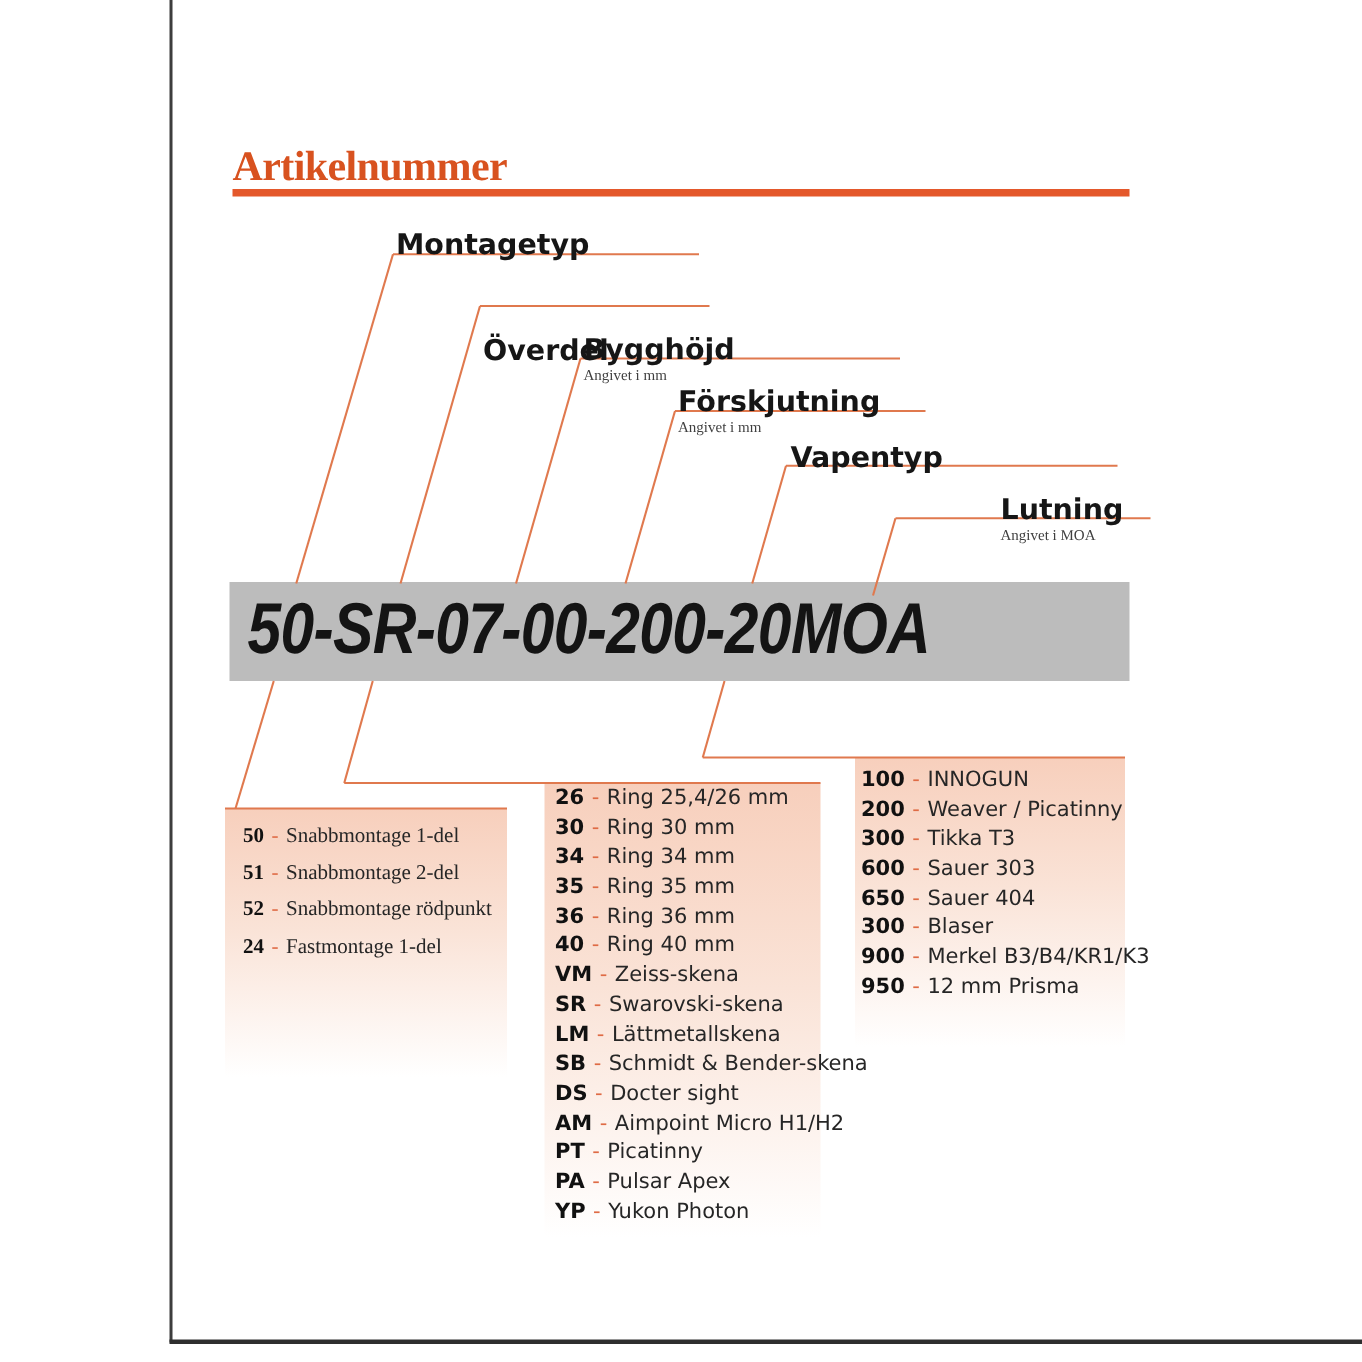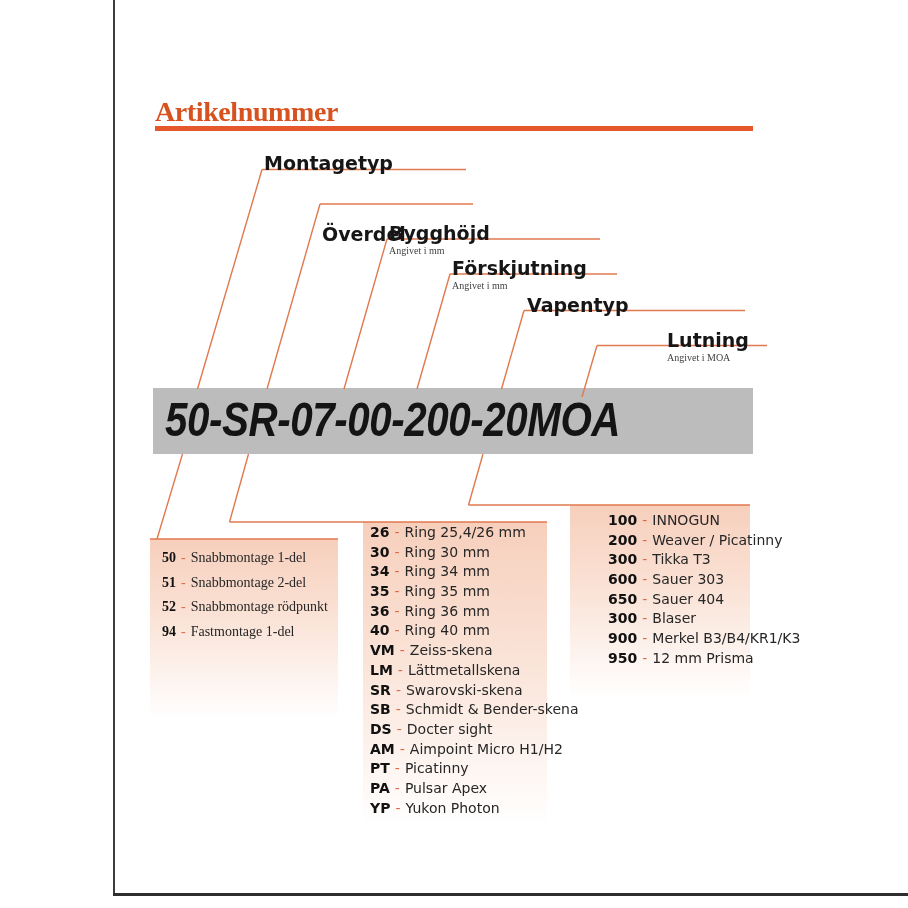--- a/index.html
+++ b/index.html
@@ -33,21 +33,21 @@
           transform:scaleX(0.84);transform-origin:left center;white-space:nowrap;letter-spacing:-0.5px;}
 
   
   .box{background:linear-gradient(180deg,#F7CFBC 0%,#FAE3D7 45%,rgba(255,255,255,0) 100%);}
   .boxL{left:150px;top:539px;width:188px;height:179px;}
   .boxM{left:363px;top:522px;width:184px;height:303px;}
   .boxR{left:570px;top:505px;width:180px;height:193px;}
 
   
   .list{white-space:nowrap;font-size:14px;}
-  .listL{left:162px;top:546px;font-family:Liberation Serif, serif;} .listM{left:370px;top:523px;} .listR{left:608px;top:511px;}
+  .listL{left:162px;top:546px;font-family:Liberation Serif, serif;} .listM{left:370px;top:523px;} .listR{left:574px;top:511px;}
   .listL .item{height:24.5px;line-height:24.5px;}
   .listM .item,.listR .item{height:19.7px;line-height:19.7px;}
   .item b{color:#111;font-weight:bold;}
   .item .dash{color:#DF6B45;margin:0 5px;}
   .item .desc{color:#262626;}
 </style>
 </head>
 <body>
 
 <div class="page">
@@ -114,32 +114,32 @@
     <span class="nm">Lutning</span>
     <span class="nt">Angivet i MOA</span>
   </div>
 
   <div class="abs artnum">50-SR-07-00-200-20MOA</div>
 
   <div class="abs list listL" id="list-montagetyp">
       <div class="item"><b>50</b><span class="dash">-</span><span class="desc">Snabbmontage 1-del</span></div>
       <div class="item"><b>51</b><span class="dash">-</span><span class="desc">Snabbmontage 2-del</span></div>
       <div class="item"><b>52</b><span class="dash">-</span><span class="desc">Snabbmontage rödpunkt</span></div>
-      <div class="item"><b>94</b><span class="dash">-</span><span class="desc">Fastmontage 1-del</span></div>
+      <div class="item"><b>24</b><span class="dash">-</span><span class="desc">Fastmontage 1-del</span></div>
     </div>
   <div class="abs list listM" id="list-overdel">
       <div class="item"><b>26</b><span class="dash">-</span><span class="desc">Ring 25,4/26 mm</span></div>
       <div class="item"><b>30</b><span class="dash">-</span><span class="desc">Ring 30 mm</span></div>
       <div class="item"><b>34</b><span class="dash">-</span><span class="desc">Ring 34 mm</span></div>
       <div class="item"><b>35</b><span class="dash">-</span><span class="desc">Ring 35 mm</span></div>
       <div class="item"><b>36</b><span class="dash">-</span><span class="desc">Ring 36 mm</span></div>
       <div class="item"><b>40</b><span class="dash">-</span><span class="desc">Ring 40 mm</span></div>
       <div class="item"><b>VM</b><span class="dash">-</span><span class="desc">Zeiss-skena</span></div>
+      <div class="item"><b>SR</b><span class="dash">-</span><span class="desc">Swarovski-skena</span></div>
       <div class="item"><b>LM</b><span class="dash">-</span><span class="desc">Lättmetallskena</span></div>
-      <div class="item"><b>SR</b><span class="dash">-</span><span class="desc">Swarovski-skena</span></div>
       <div class="item"><b>SB</b><span class="dash">-</span><span class="desc">Schmidt &amp; Bender-skena</span></div>
       <div class="item"><b>DS</b><span class="dash">-</span><span class="desc">Docter sight</span></div>
       <div class="item"><b>AM</b><span class="dash">-</span><span class="desc">Aimpoint Micro H1/H2</span></div>
       <div class="item"><b>PT</b><span class="dash">-</span><span class="desc">Picatinny</span></div>
       <div class="item"><b>PA</b><span class="dash">-</span><span class="desc">Pulsar Apex</span></div>
       <div class="item"><b>YP</b><span class="dash">-</span><span class="desc">Yukon Photon</span></div>
     </div>
   <div class="abs list listR" id="list-vapentyp">
       <div class="item"><b>100</b><span class="dash">-</span><span class="desc">INNOGUN</span></div>
       <div class="item"><b>200</b><span class="dash">-</span><span class="desc">Weaver / Picatinny</span></div>

